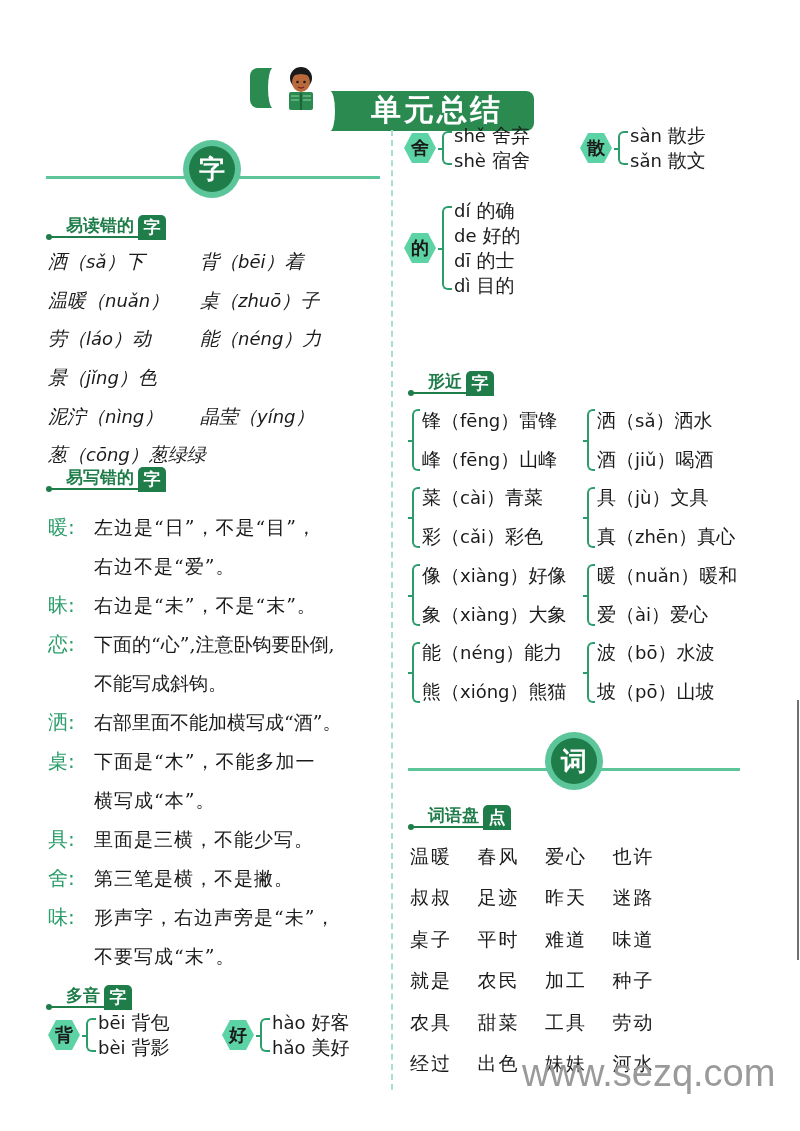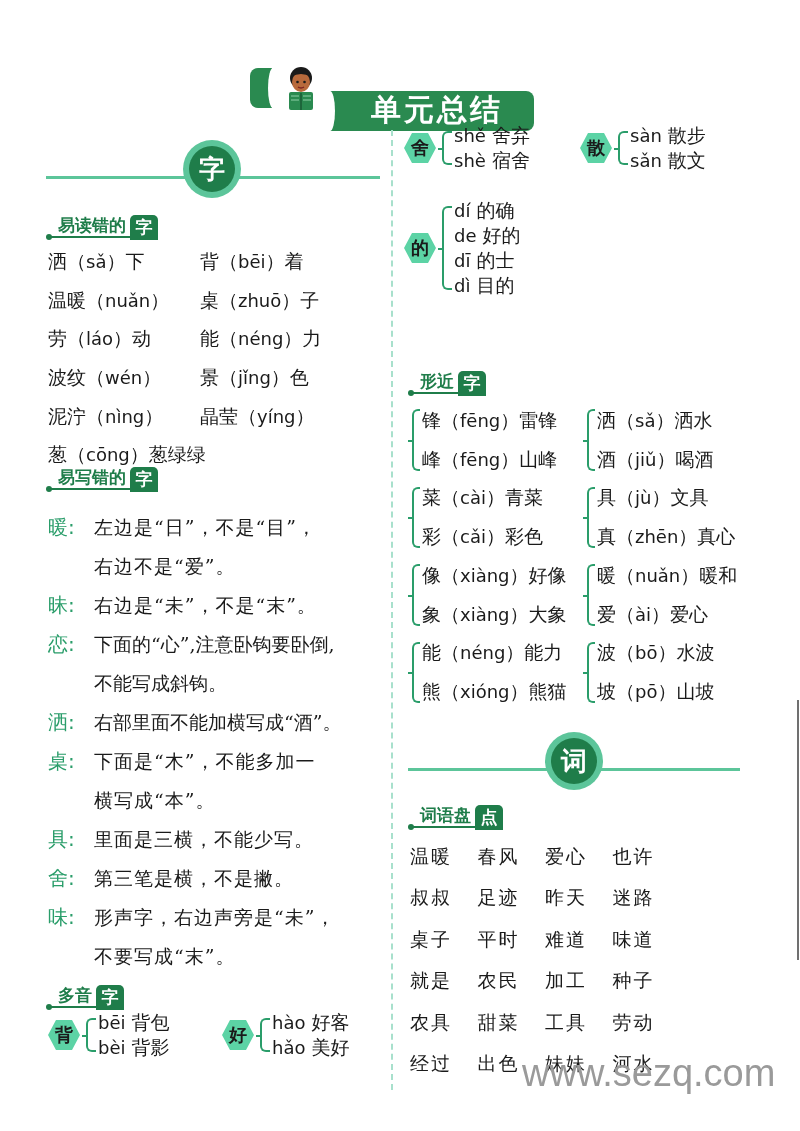--- a/index.html
+++ b/index.html
@@ -18,25 +18,25 @@
   
   .sec-head { position: absolute; height: 54px; }
   .sec-head .line { position: absolute; left: 0; right: 0; top: 36px; height: 3px; background: #5cc59a; }
   .sec-head .circle { position: absolute; top: 0; width: 58px; height: 58px; border-radius: 50%; background: #5cc59a; display: flex; align-items: center; justify-content: center; }
   .sec-head .circle .inner { width: 46px; height: 46px; border-radius: 50%; background: #1f7d4a; color: #fff; font-family: "DejaVu Sans", sans-serif; font-weight: bold; font-size: 26px; display: flex; align-items: center; justify-content: center; }
 
   
   .sub-head { position: absolute; height: 28px; display: flex; align-items: flex-end; }
   .sub-head .dot { position: absolute; left: 0; bottom: 0; width: 6px; height: 6px; border-radius: 50%; background: #1f7d4a; }
   .sub-head .uline { position: absolute; left: 2px; bottom: 2px; height: 2px; background: #1f7d4a; }
-  .sub-head .label { margin-left: 12px; color: #1f7d4a; font-family: "DejaVu Sans", sans-serif; font-weight: bold; font-size: 17px; line-height: 24px; padding-bottom: 3px; }
+  .sub-head .label { margin-left: 20px; color: #1f7d4a; font-family: "DejaVu Sans", sans-serif; font-weight: bold; font-size: 17px; line-height: 24px; padding-bottom: 3px; }
   .sub-head .tag { margin-left: 4px; background: #1f7d4a; color: #fff; font-family: "DejaVu Sans", sans-serif; font-weight: bold; font-size: 17px; width: 28px; height: 25px; display: flex; align-items: center; justify-content: center; border-radius: 5px 5px 0 0; }
 
   
-  .misread { position: absolute; left: 48px; top: 243px; width: 330px; }
+  .misread { position: absolute; left: 48px; top: 243px; width: 330px; font-style: italic; }
   .misread .row { display: flex; height: 38.6px; align-items: center; font-size: 19px; }
   .misread .cell { width: 152px; white-space: nowrap; }
   .misread .py { font-family: "DejaVu Sans", sans-serif; font-size: 18px; }
 
   
   .miswrite { position: absolute; left: 48px; top: 508px; width: 336px; }
   .miswrite .item { display: flex; font-size: 19px; line-height: 39px; }
   .miswrite .ch { color: #2a9d6a; font-family: "DejaVu Sans", sans-serif; font-size: 20px; width: 46px; flex-shrink: 0; white-space: nowrap; }
   .miswrite .txt { flex: 1; letter-spacing: 1px; }
 
@@ -111,21 +111,20 @@
   </div>
   <div class="row">
     <span class="cell"><span>温暖（</span><span class="py">nuǎn</span><span>）</span></span>
     <span class="cell"><span>桌（</span><span class="py">zhuō</span><span>）子</span></span>
   </div>
   <div class="row">
     <span class="cell"><span>劳（</span><span class="py">láo</span><span>）动</span></span>
     <span class="cell"><span>能（</span><span class="py">néng</span><span>）力</span></span>
   </div>
   <div class="row">
-    <span class="cell"><span>波纹（</span><span class="py">wén</span><span>）</span></span>
     <span class="cell"><span>景（</span><span class="py">jǐng</span><span>）色</span></span>
   </div>
   <div class="row">
     <span class="cell"><span>泥泞（</span><span class="py">nìng</span><span>）</span></span>
     <span class="cell"><span>晶莹（</span><span class="py">yíng</span><span>）</span></span>
   </div>
   <div class="row">
     <span class="cell" style="width:300px;"><span>葱（</span><span class="py">cōng</span><span>）葱绿绿</span></span>
   </div>
 </div>

